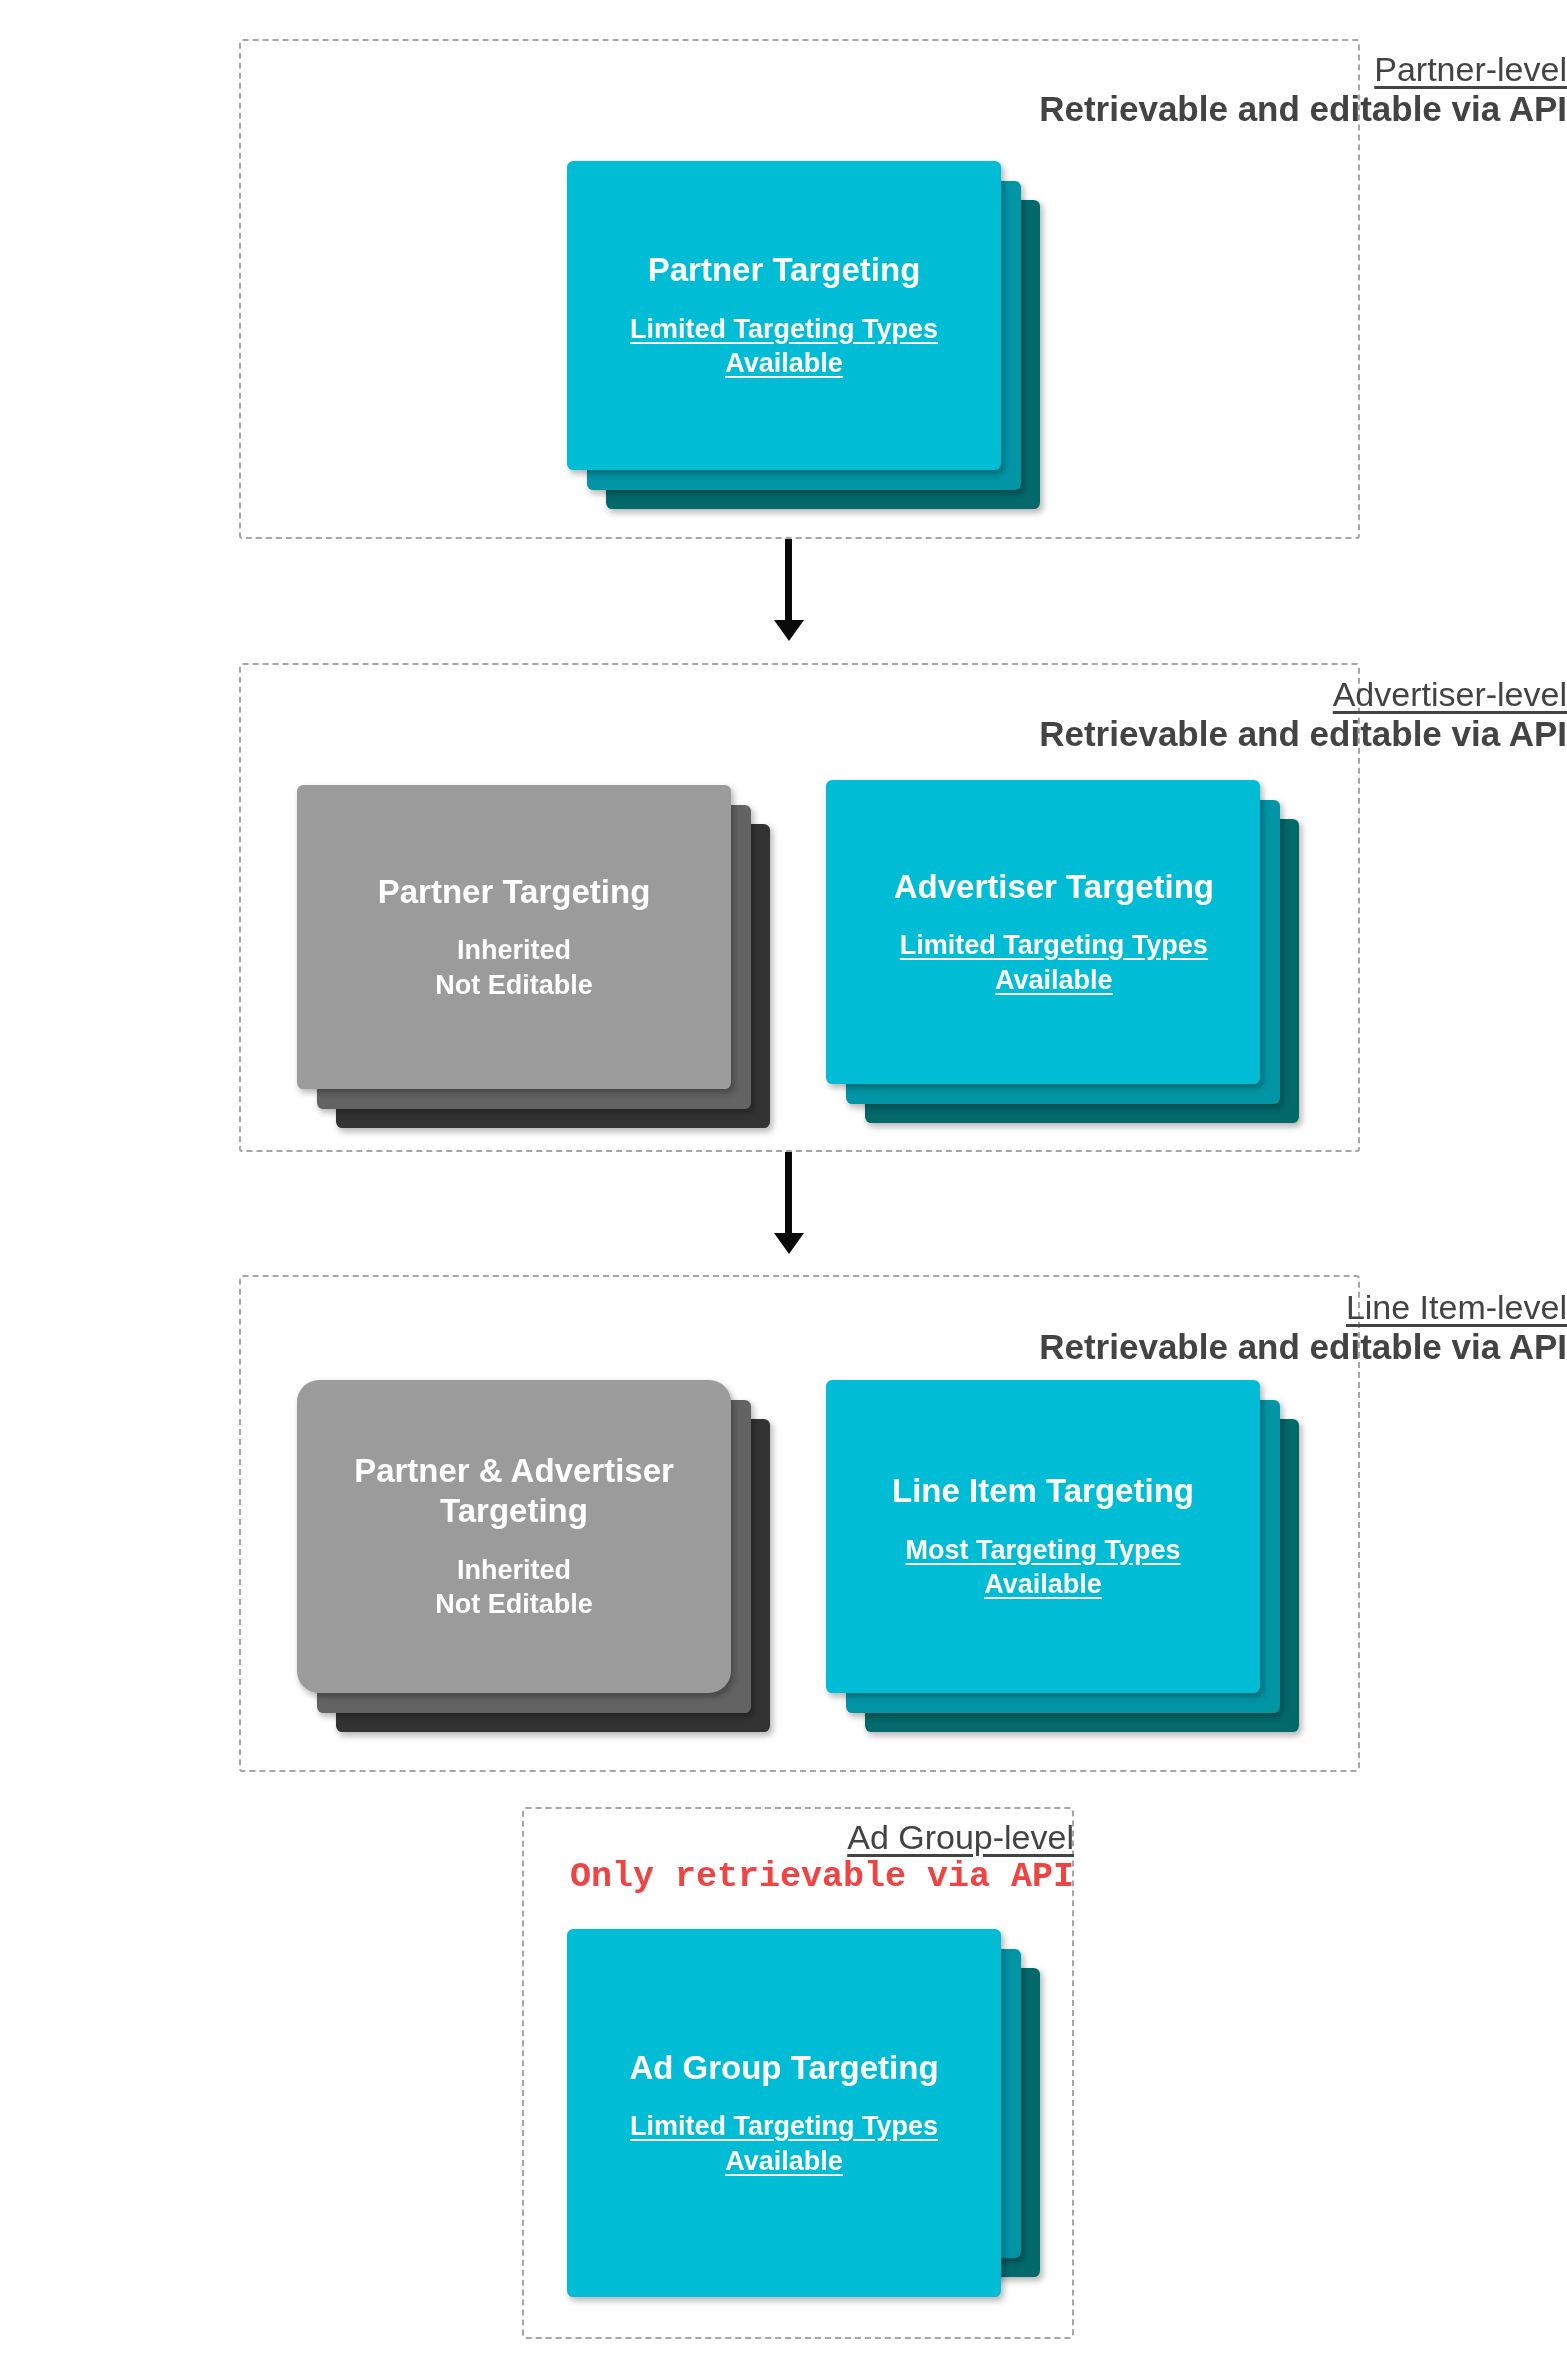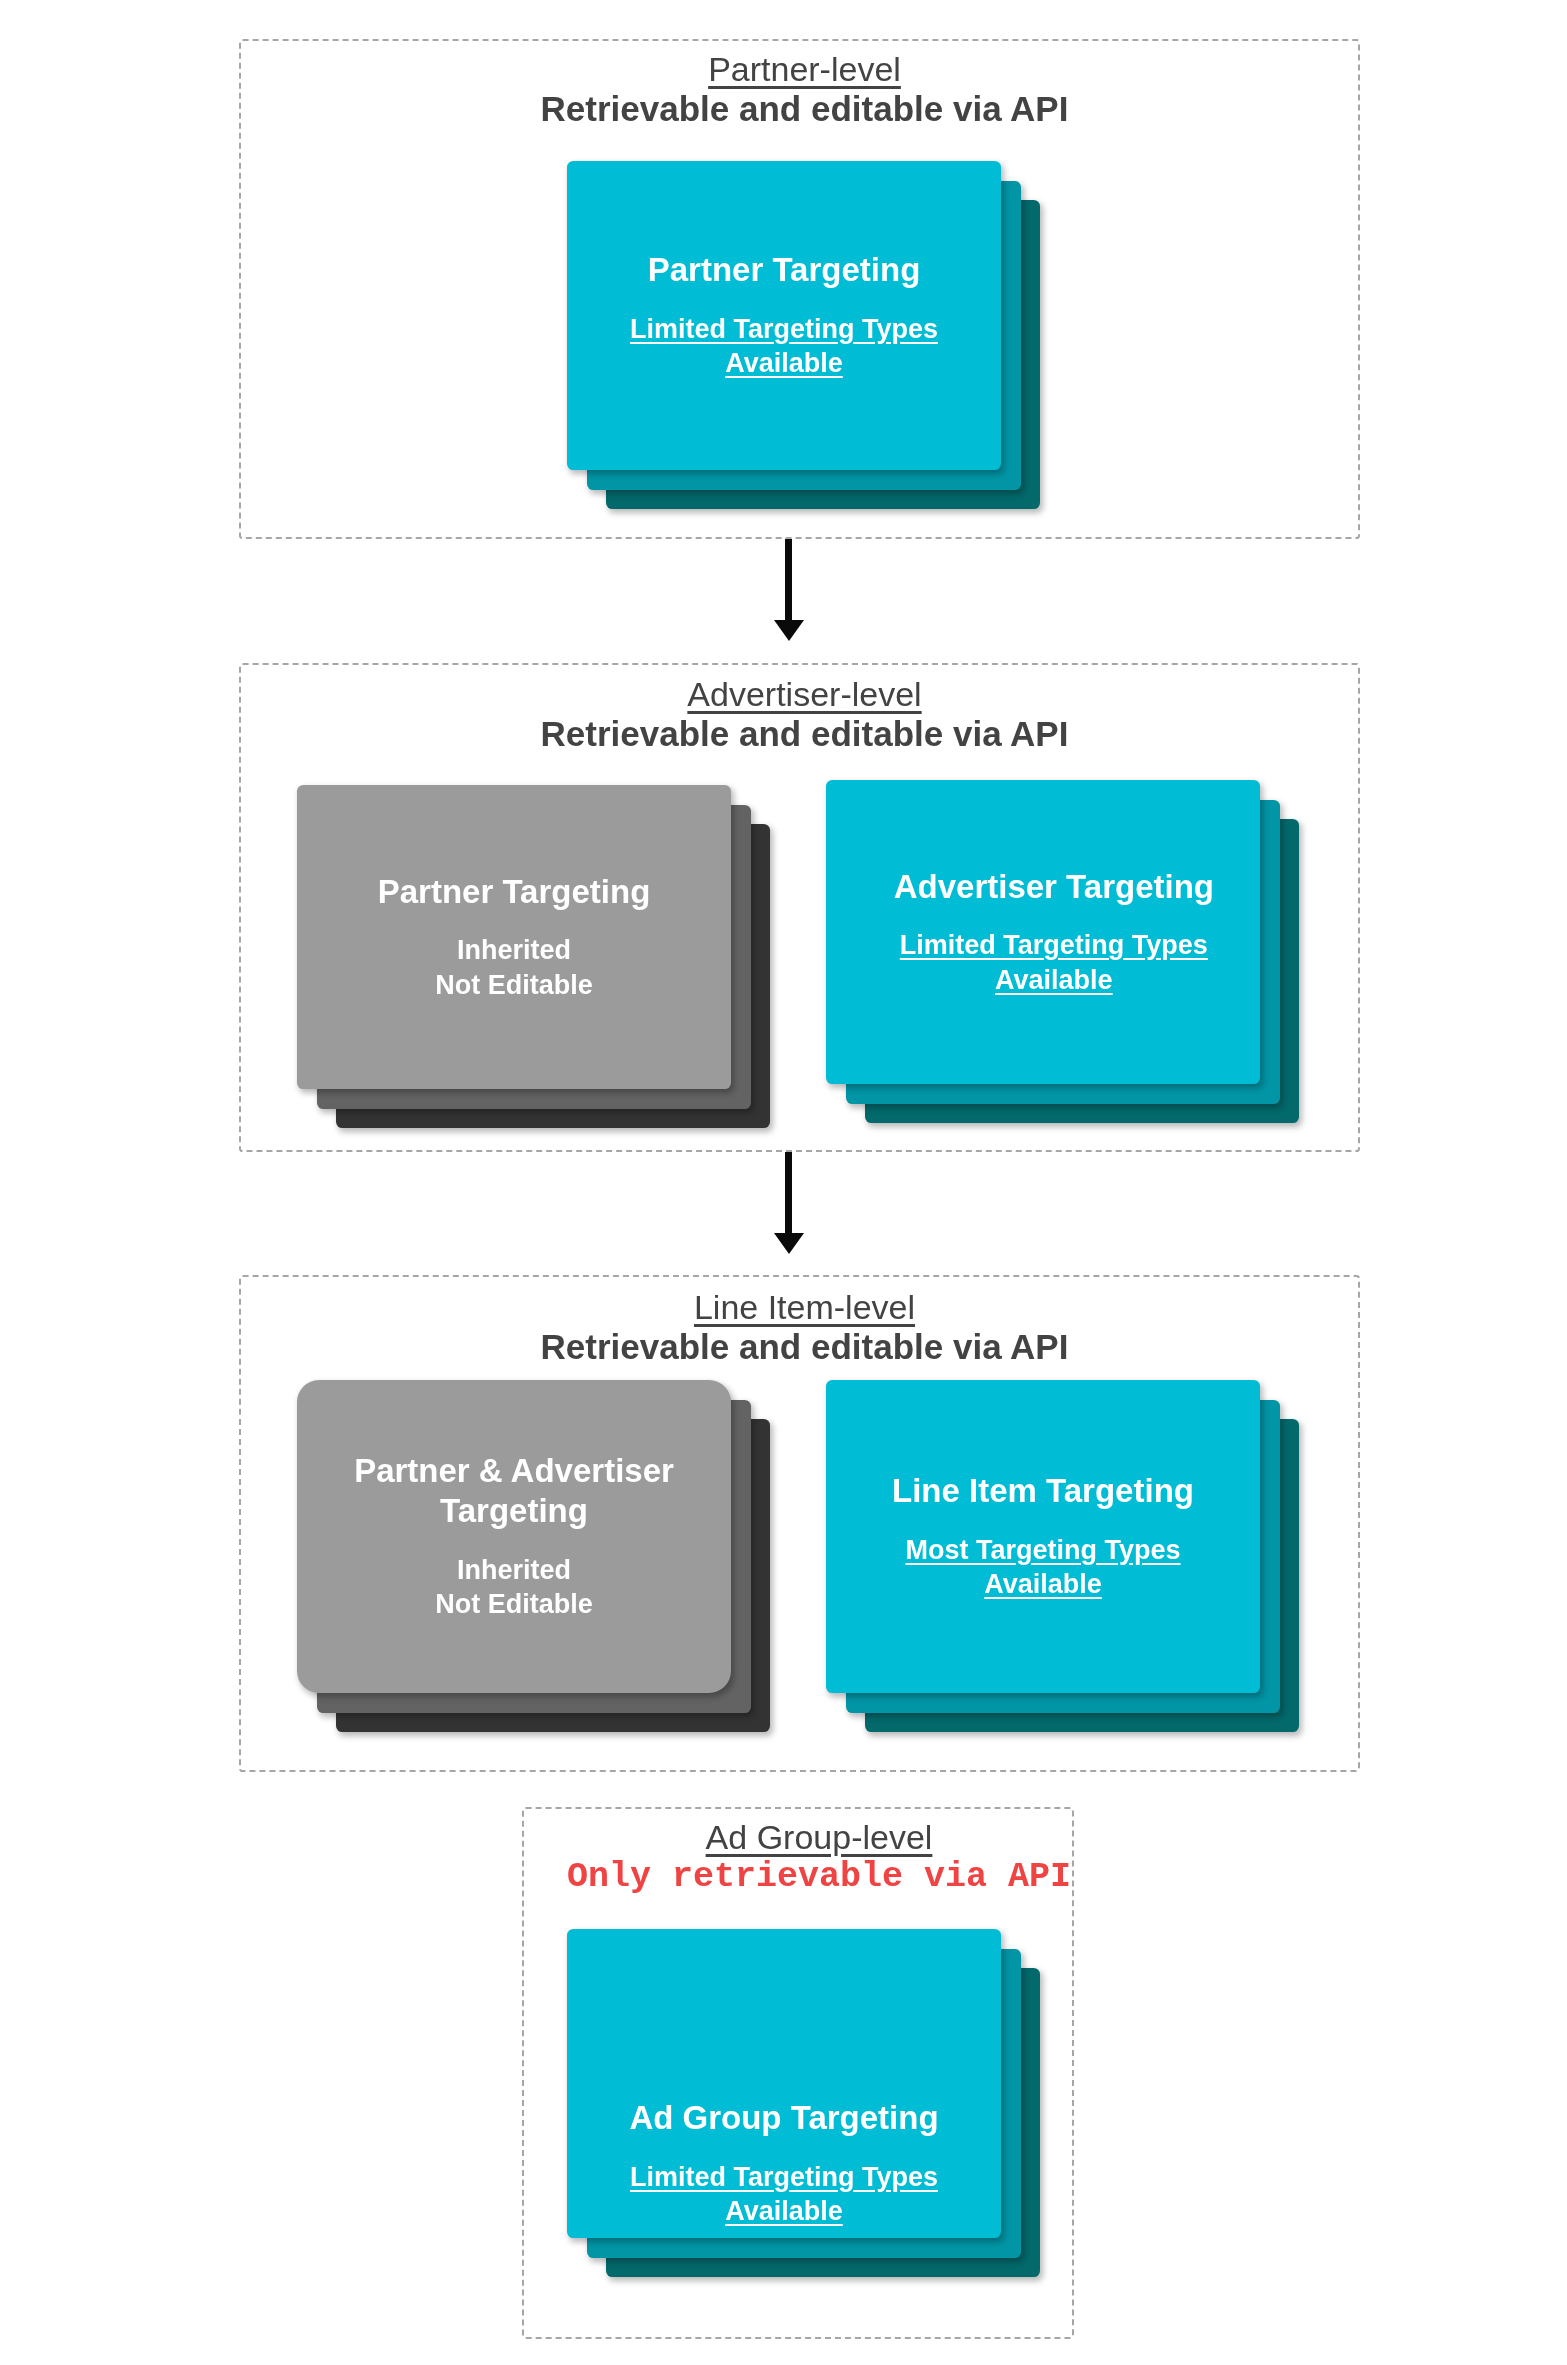--- a/index.html
+++ b/index.html
@@ -22,21 +22,21 @@
     border-radius: 3.6px;
     box-sizing: border-box;
     background: transparent;
   }
 
   
   .level-head {
     position: absolute;
     left: 0;
     right: 0;
-    text-align: center;
+    text-align: right;
     line-height: 1.16;
     padding-left: 42px;
   }
   .level-title {
     display: inline-block;
     font-size: 34px;
     font-weight: 400;
     color: #434343;
     text-decoration: underline;
     text-underline-offset: 4.5px;
@@ -211,19 +211,19 @@
 <div class="level-box" style="left:522px; top:1807px; width:552px; height:532px;"></div>
 
 <div class="level-head" style="top:1818px; left:522px; right:493px;">
   <span class="level-title">Ad Group-level</span>
   <span class="level-sub alert">Only retrievable via API</span>
 </div>
 
 <div class="stack teal" style="left:567px; top:1929px; width:473px; height:357px;">
   <div class="card-layer back" style="left:39px; top:39px; width:434px; height:309px;"></div>
   <div class="card-layer mid" style="left:19.6px; top:19.6px; width:434px; height:309px;"></div>
-  <div class="card-layer front" style="left:0px; top:0px; width:434px; height:309px;justify-content:flex-end;">
+  <div class="card-layer front" style="left:0px; top:0px; width:434px; height:368px;">
     <div class="card-title">Ad Group Targeting</div>
     <div class="card-note linked">Limited Targeting Types
 Available</div>
   </div>
 </div>
 
 
 </body></html>

